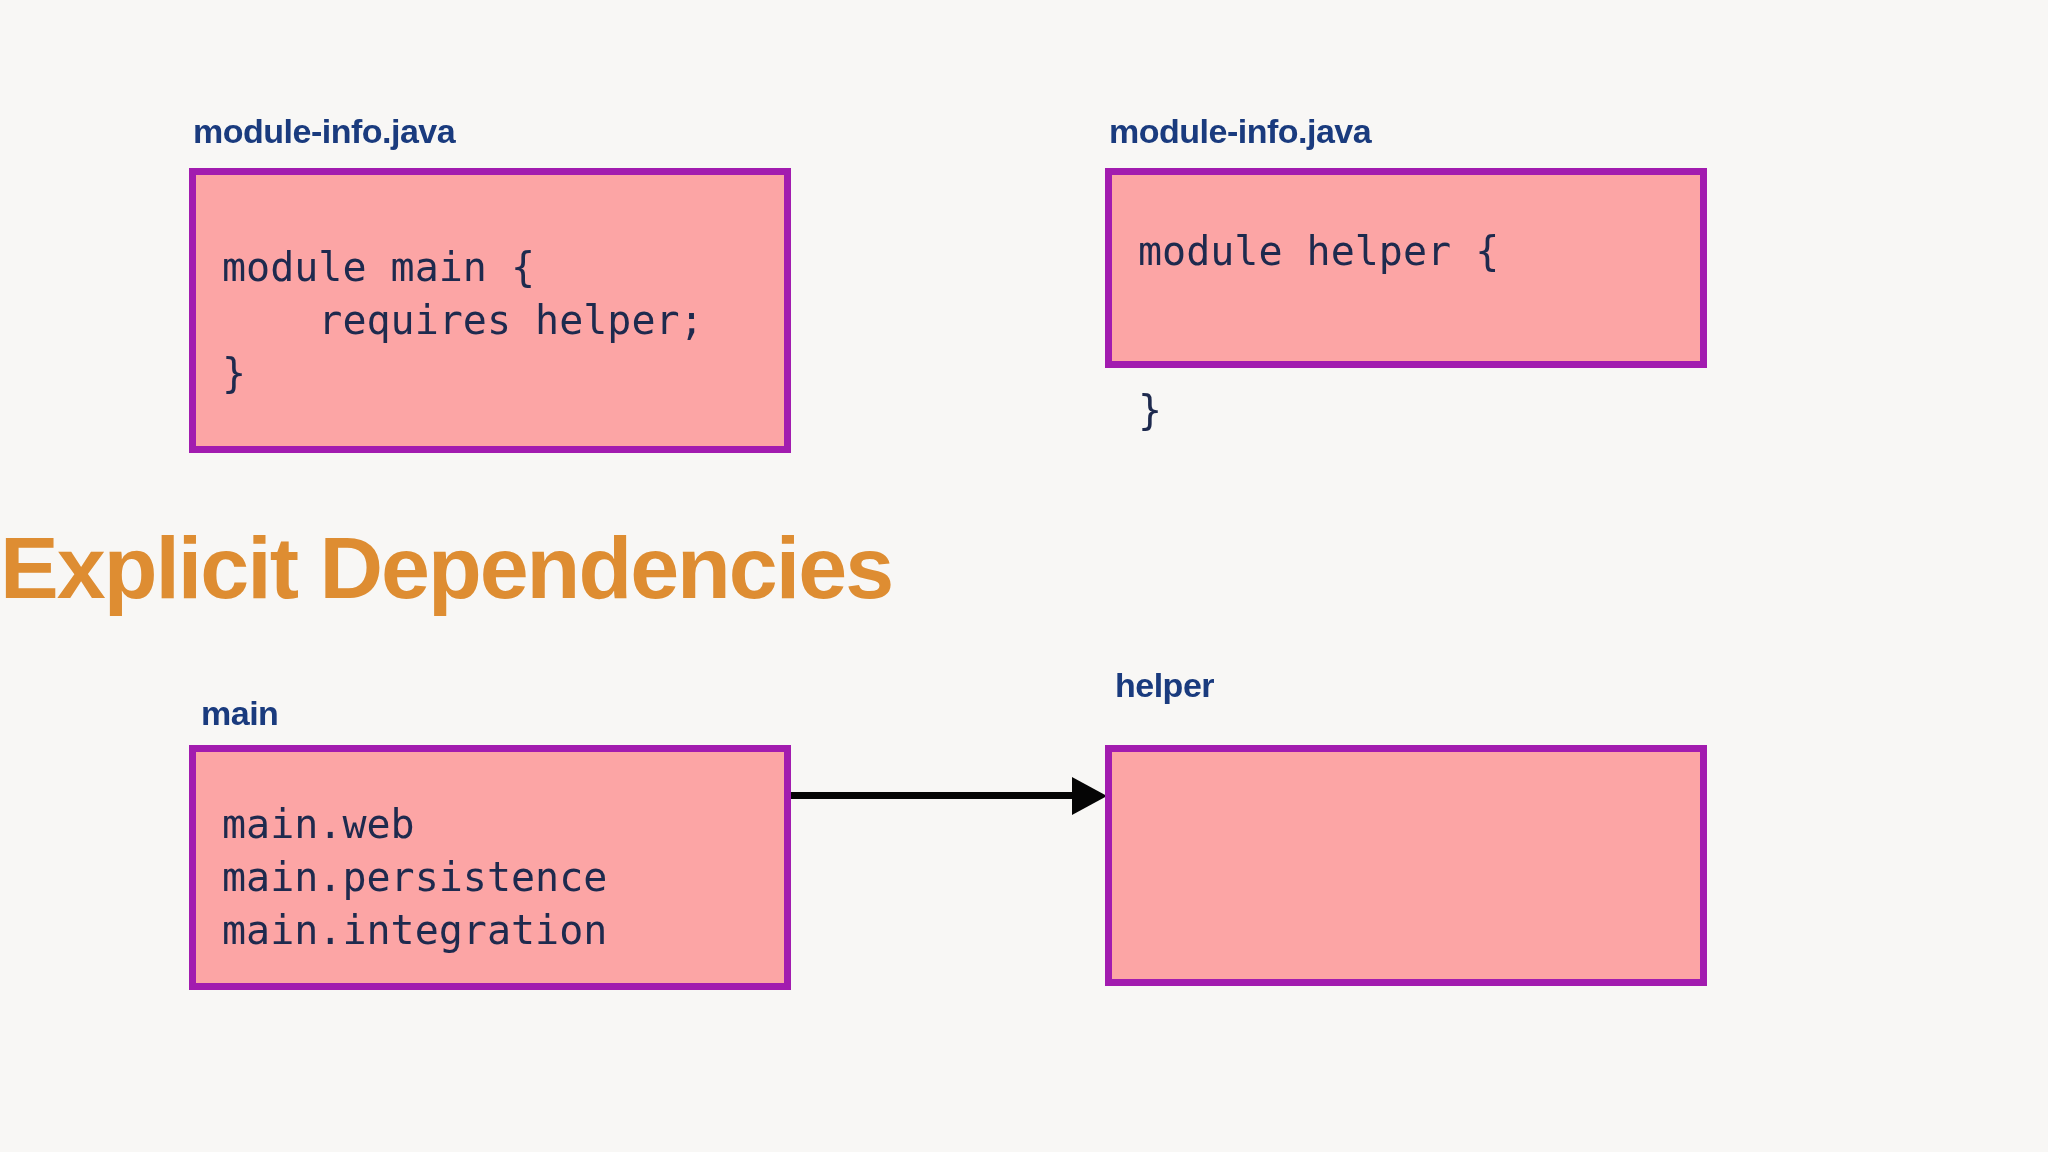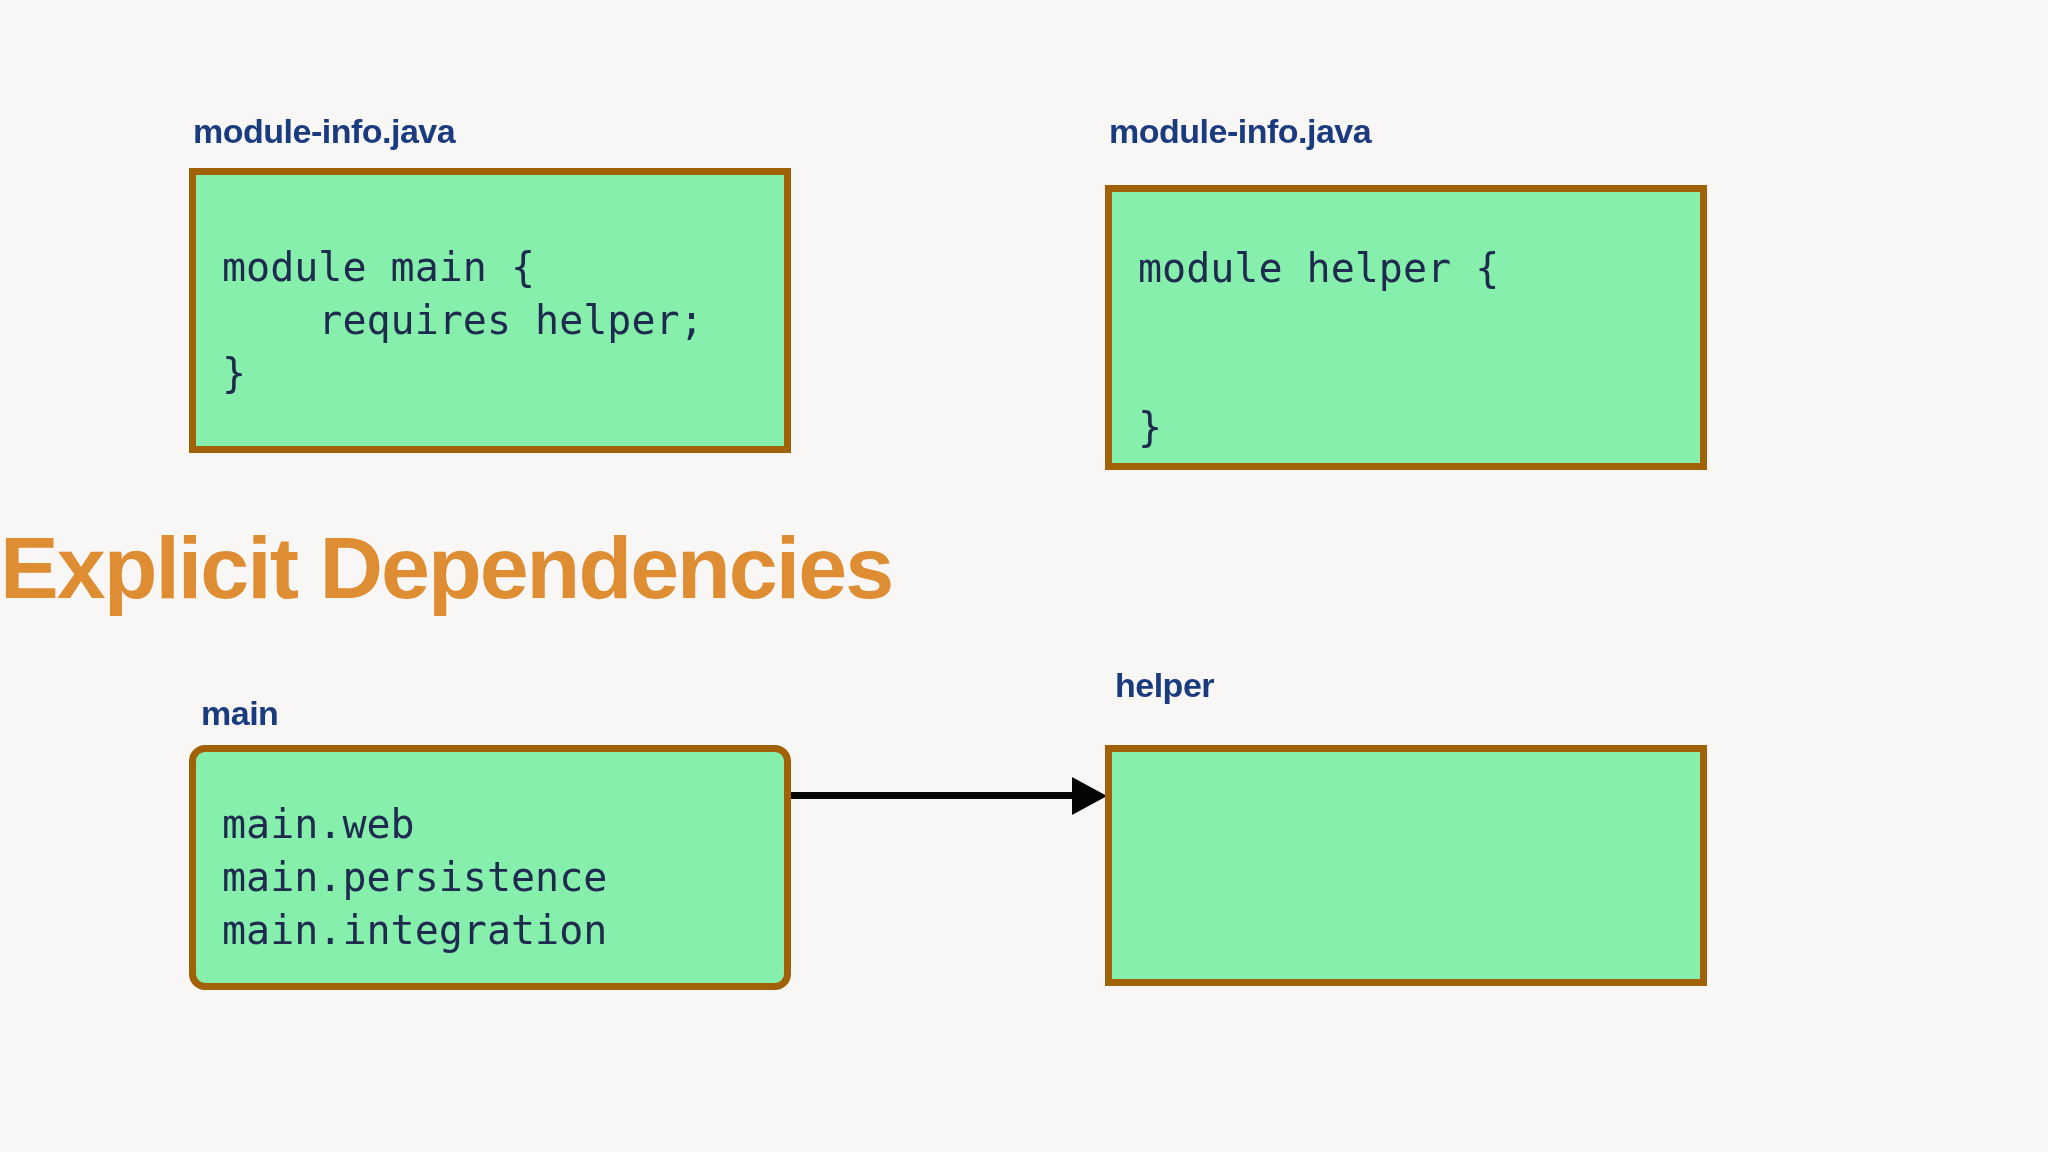--- a/index.html
+++ b/index.html
@@ -9,26 +9,26 @@
     overflow: hidden;
   }
   .slide {
     position: relative;
     width: 2048px; height: 1152px;
     background: #f8f7f5;
   }
   .module-box {
     position: absolute;
     box-sizing: border-box;
-    border: 7px solid #a16207;
-    background: #86efac;
+    border: 7px solid #a21caf;
+    background: #fca5a5;
   }
   .box-tl { left: 189px; top: 168px; width: 602px; height: 285px; }
-  .box-tr { left: 1105px; top: 185px; width: 602px; height: 285px; }
-  .box-bl { left: 189px; top: 745px; width: 602px; height: 245px; border-radius: 16px; }
+  .box-tr { left: 1105px; top: 168px; width: 602px; height: 200px; }
+  .box-bl { left: 189px; top: 745px; width: 602px; height: 245px; }
   .box-br { left: 1105px; top: 745px; width: 602px; height: 241px; }
   .box-label {
     position: absolute;
     font-weight: 700;
     font-size: 34px;
     line-height: 38px;
     color: #1a3b7e;
     letter-spacing: -0.5px;
     white-space: nowrap;
   }

